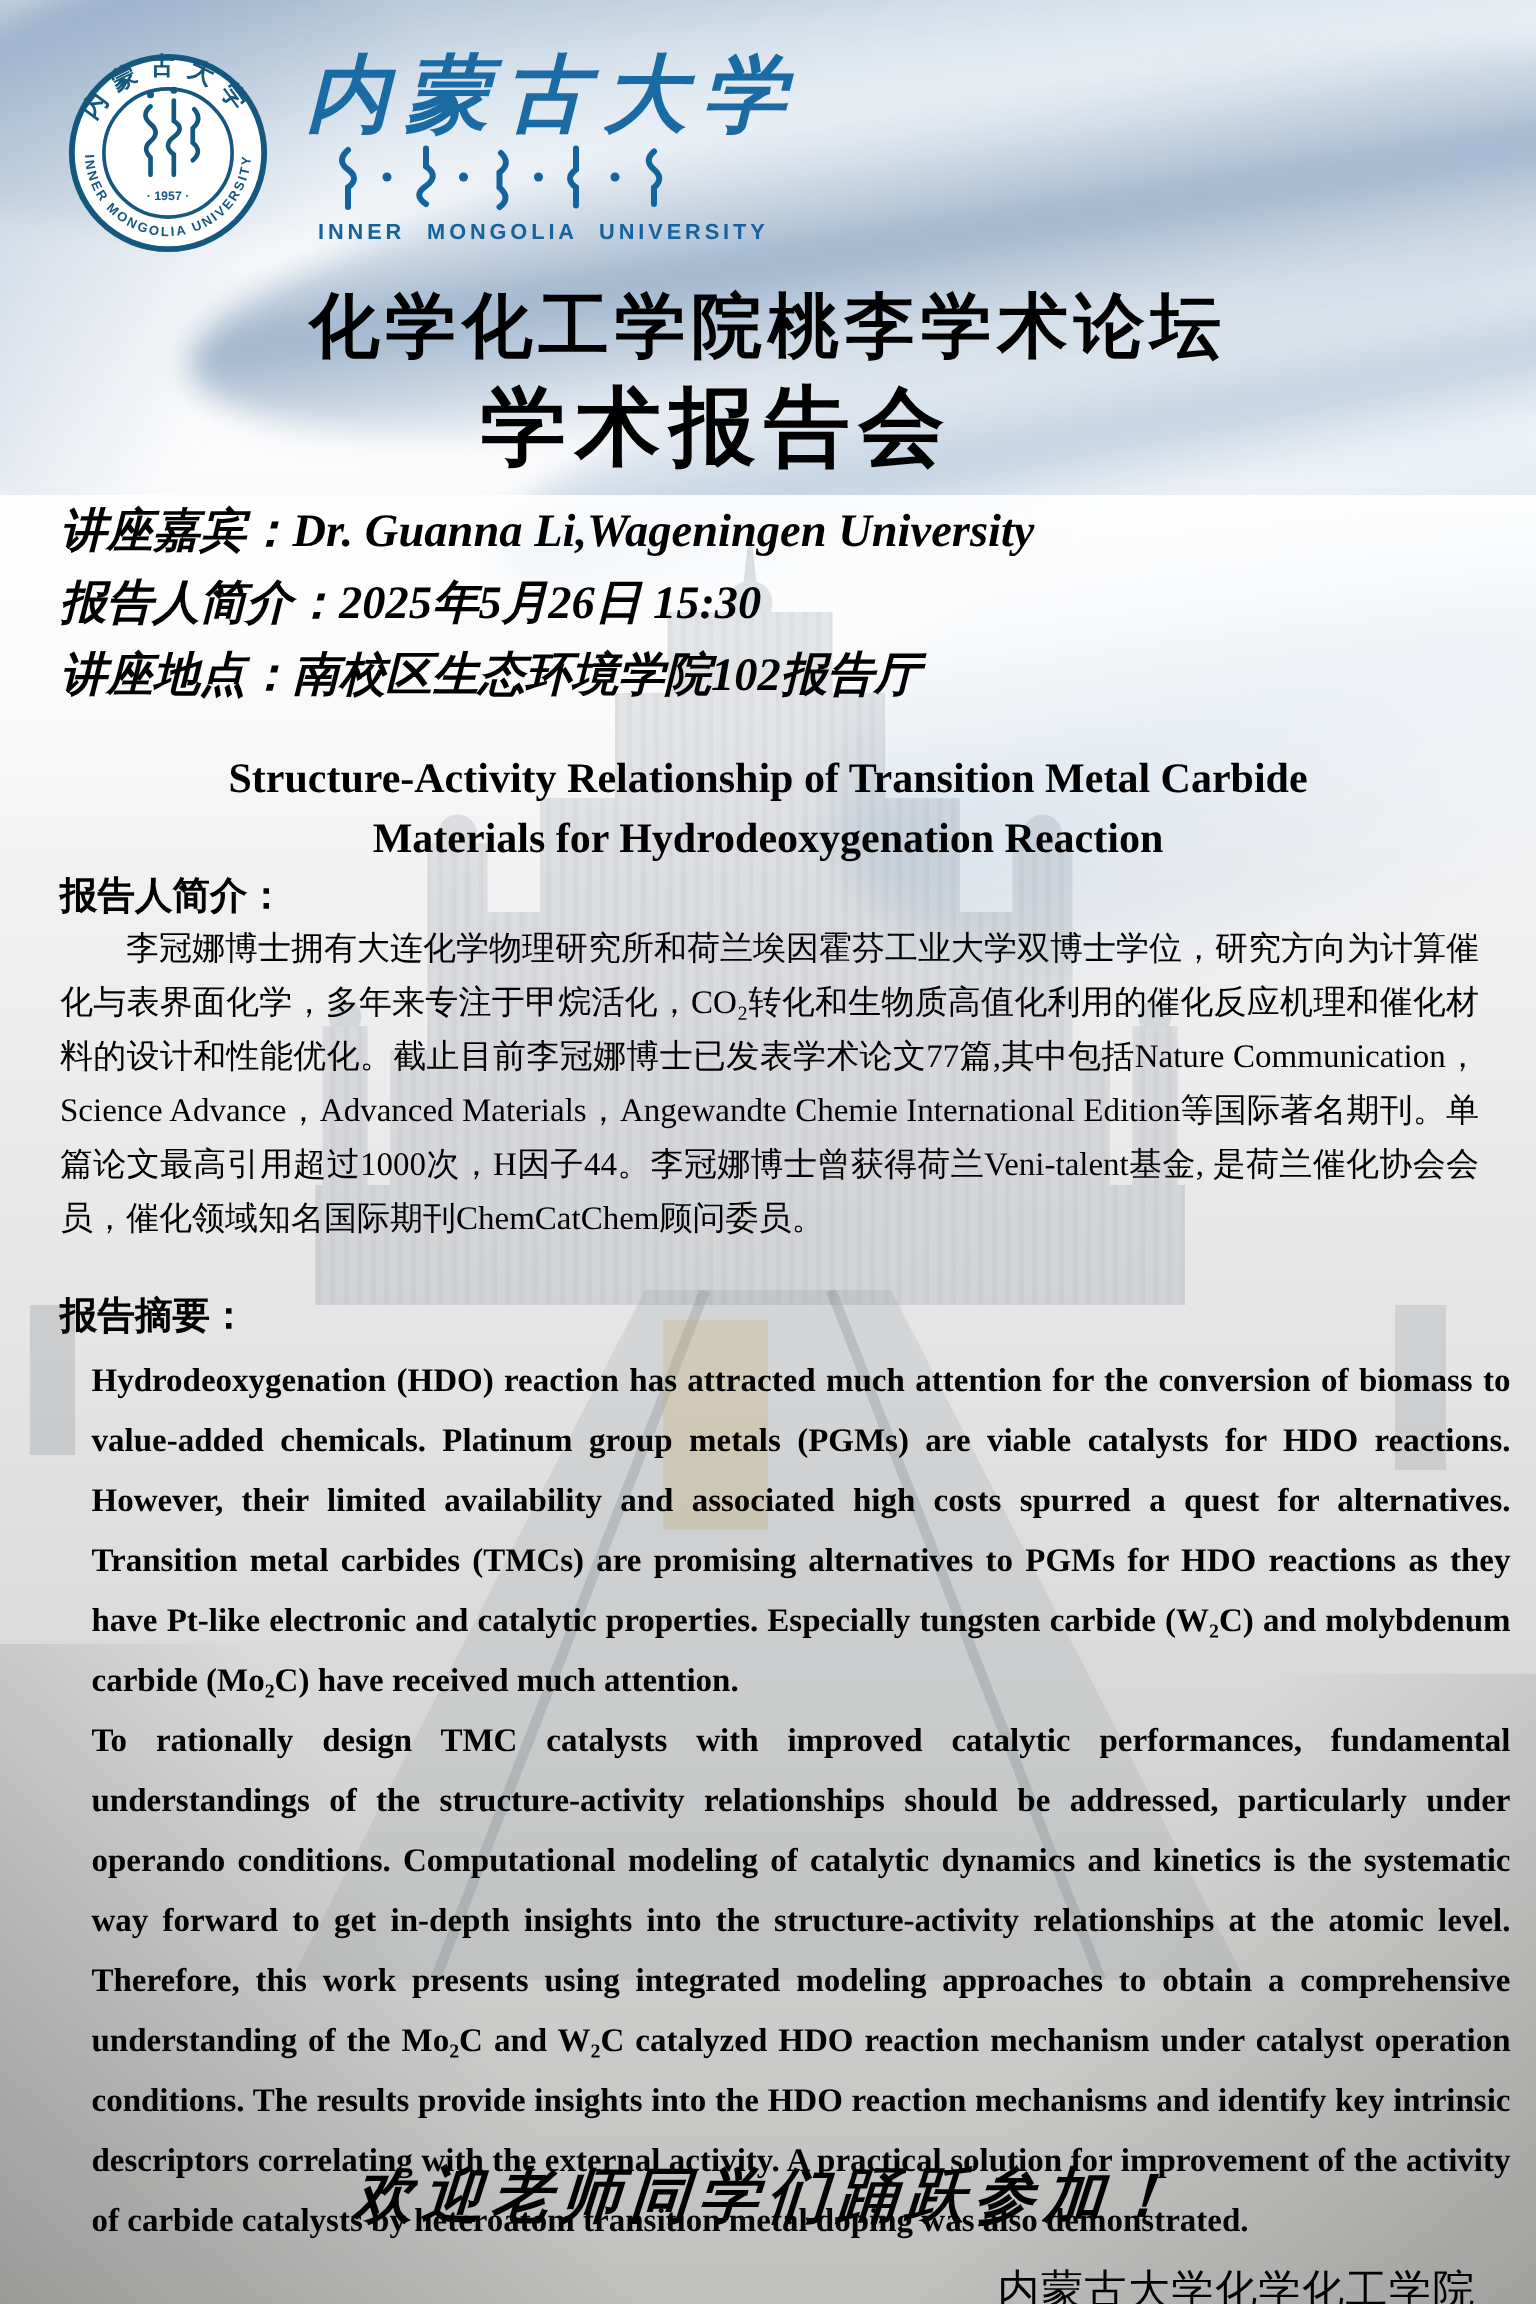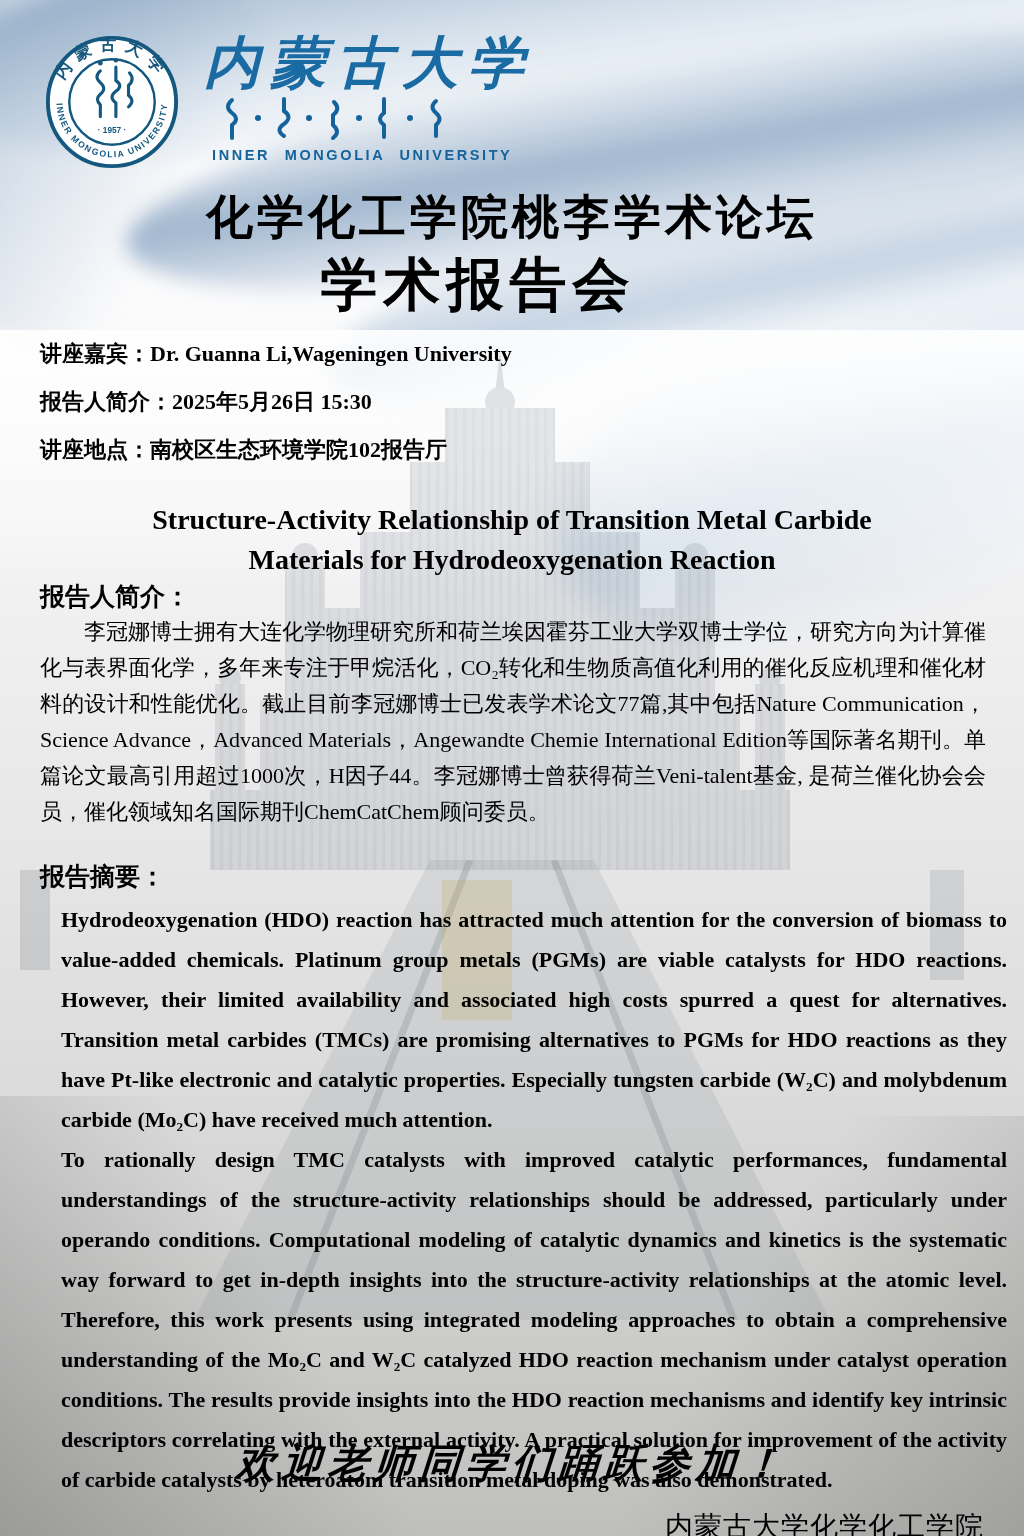--- a/index.html
+++ b/index.html
@@ -36,21 +36,21 @@
   .mong-row{position:absolute;top:96px;left:214px;}
   .en-name{position:absolute;top:147px;left:212px;font-size:14.5px;font-weight:bold;
     letter-spacing:2.6px;word-spacing:8px;color:#15639c;}
   
   .title1{position:absolute;top:186px;left:0;width:1024px;text-align:center;
     font-size:47px;font-weight:bold;letter-spacing:4px;}
   .title2{position:absolute;top:247px;left:0;width:956px;text-align:center;
     font-size:57px;font-weight:bold;letter-spacing:6px;}
   
   .info{position:absolute;top:338px;left:40px;right:40px;}
-  .info-row{margin-bottom:17px;font-size:22px;font-weight:bold;line-height:31px;}
+  .info-row{margin-bottom:17px;font-size:31px;font-weight:bold;line-height:31px;font-style:italic;}
   .info-label{font-family:"Liberation Sans",sans-serif;}
   .info-value{font-family:"Liberation Serif",serif;}
   
   .talk-title{position:absolute;top:500px;left:30px;width:964px;text-align:center;
     font-family:"Liberation Serif",serif;font-weight:bold;font-size:28px;line-height:40px;}
   
   .sec-heading{position:absolute;left:40px;font-size:25px;font-weight:bold;}
   .bio-heading{top:580px;}
   .bio-text{position:absolute;top:614px;left:40px;width:946px;
     font-family:"Liberation Serif",serif;font-size:22px;line-height:36px;

